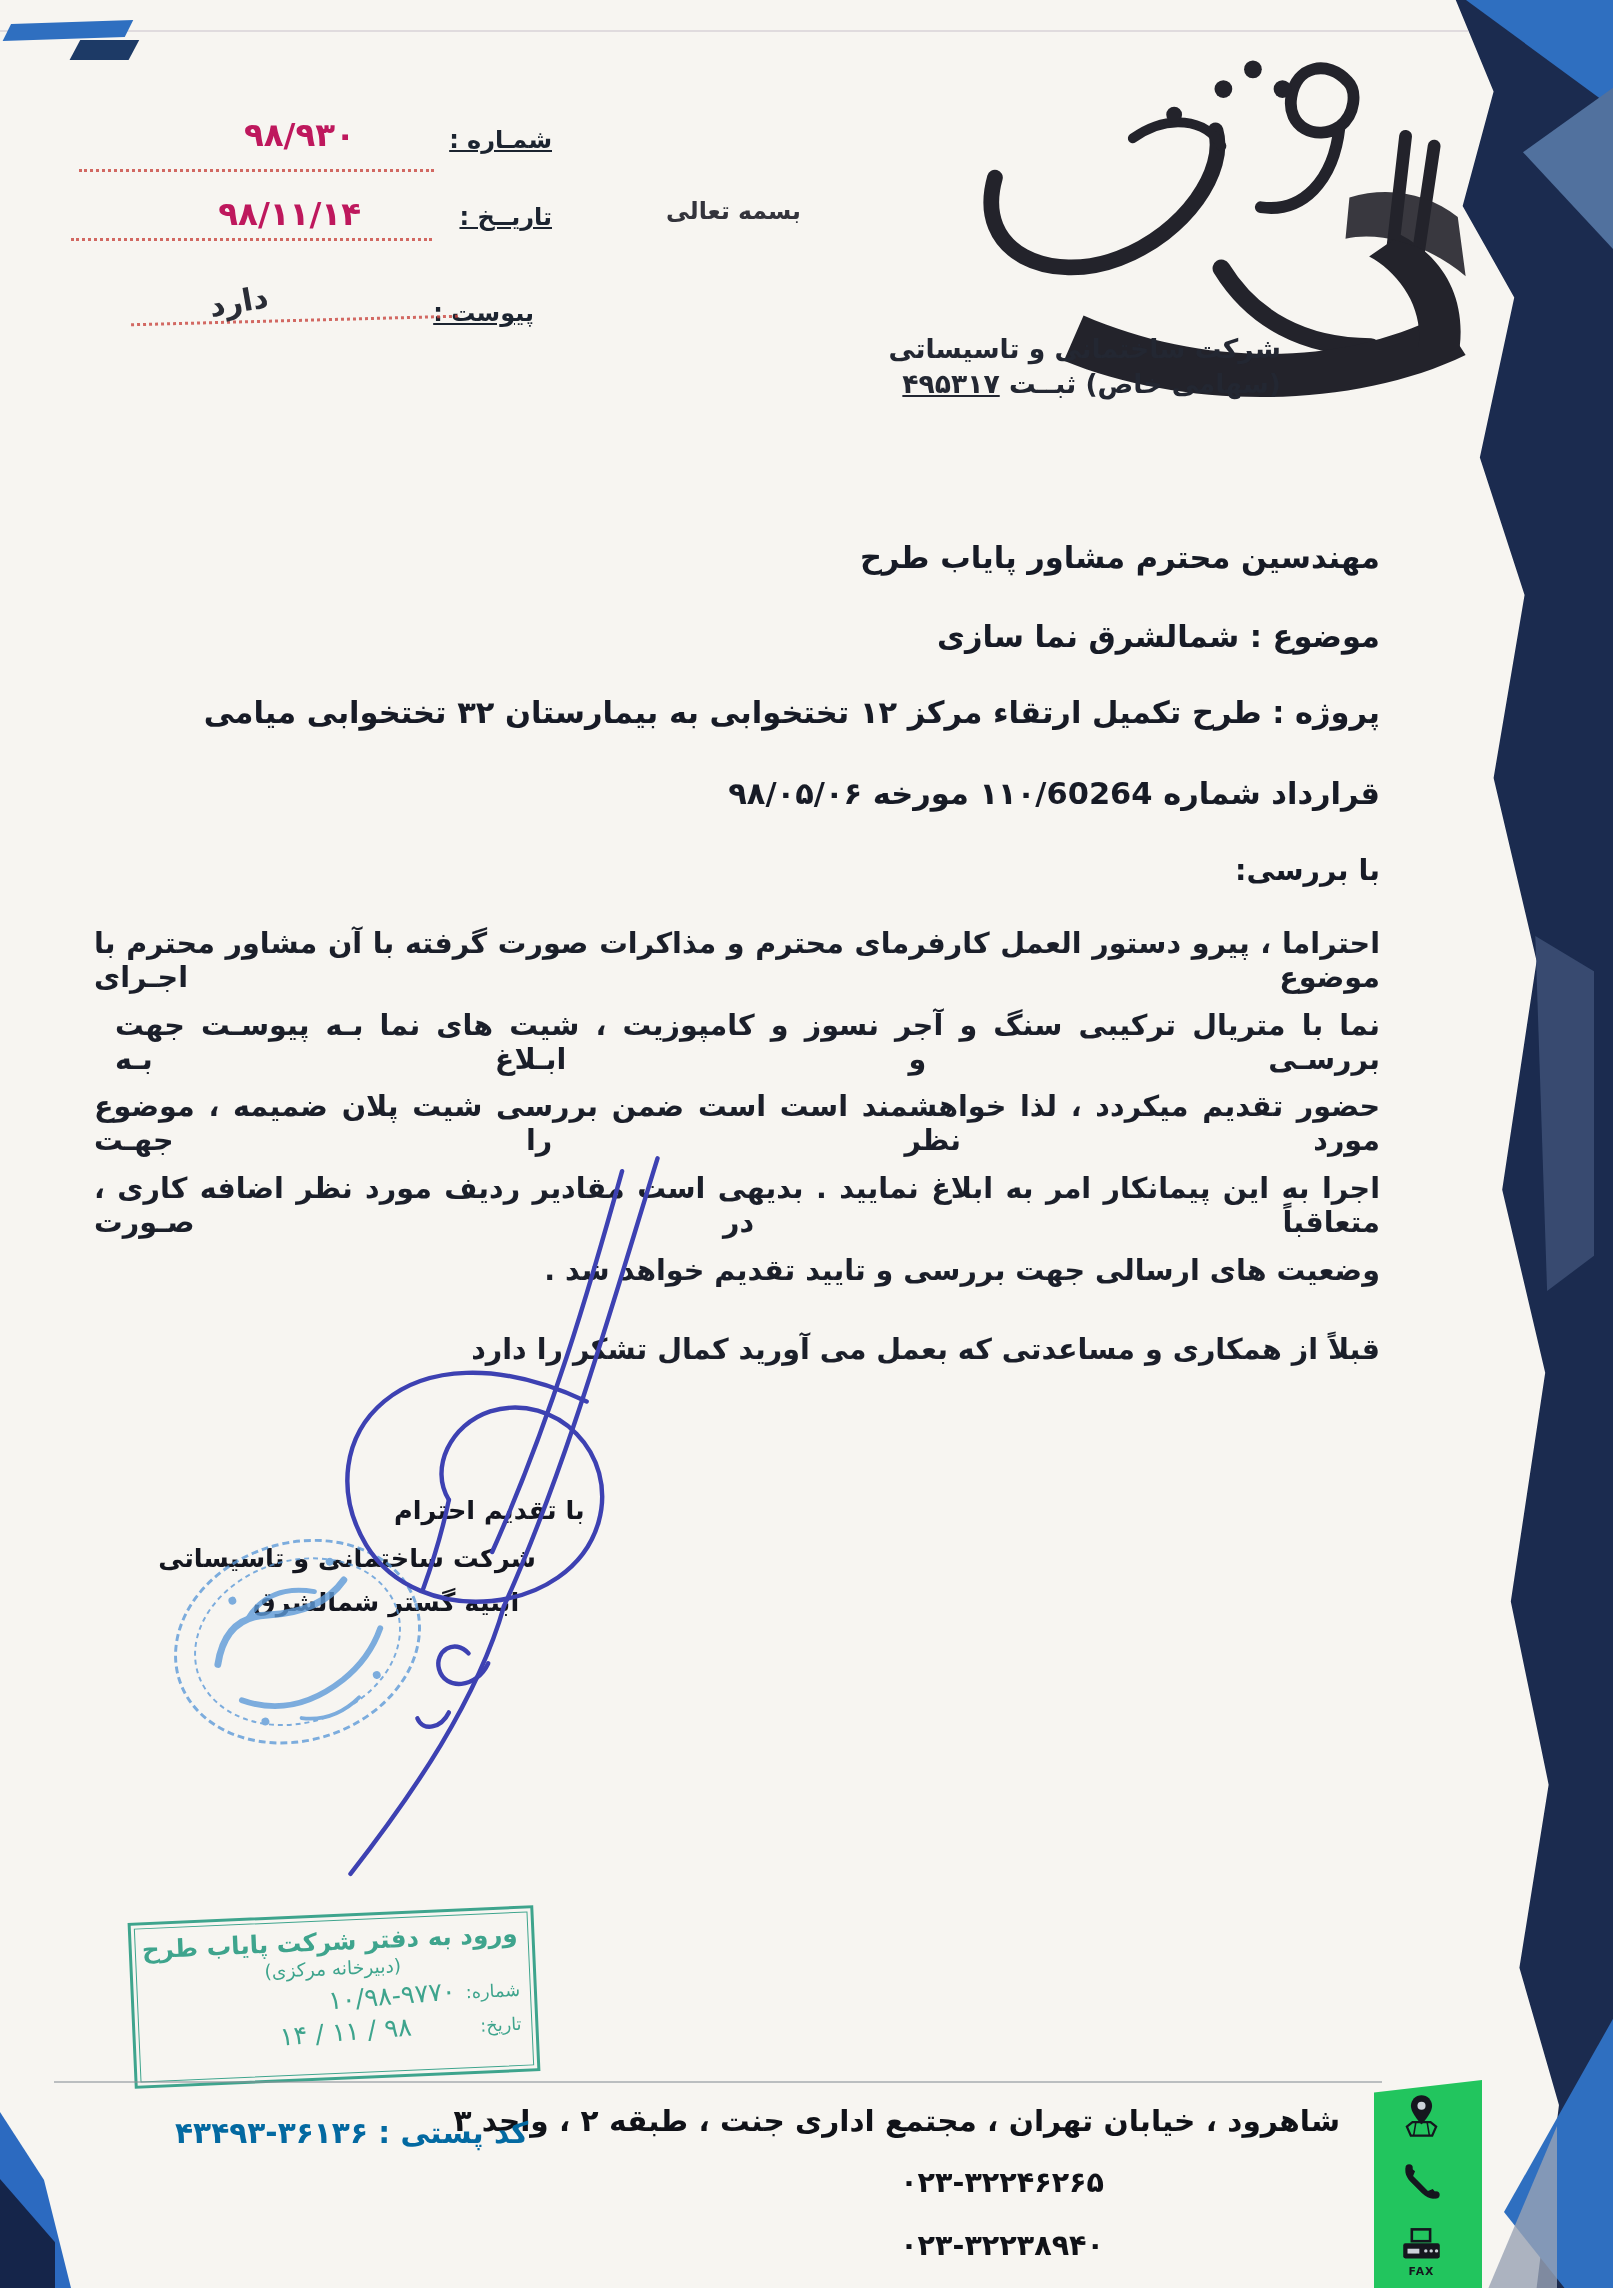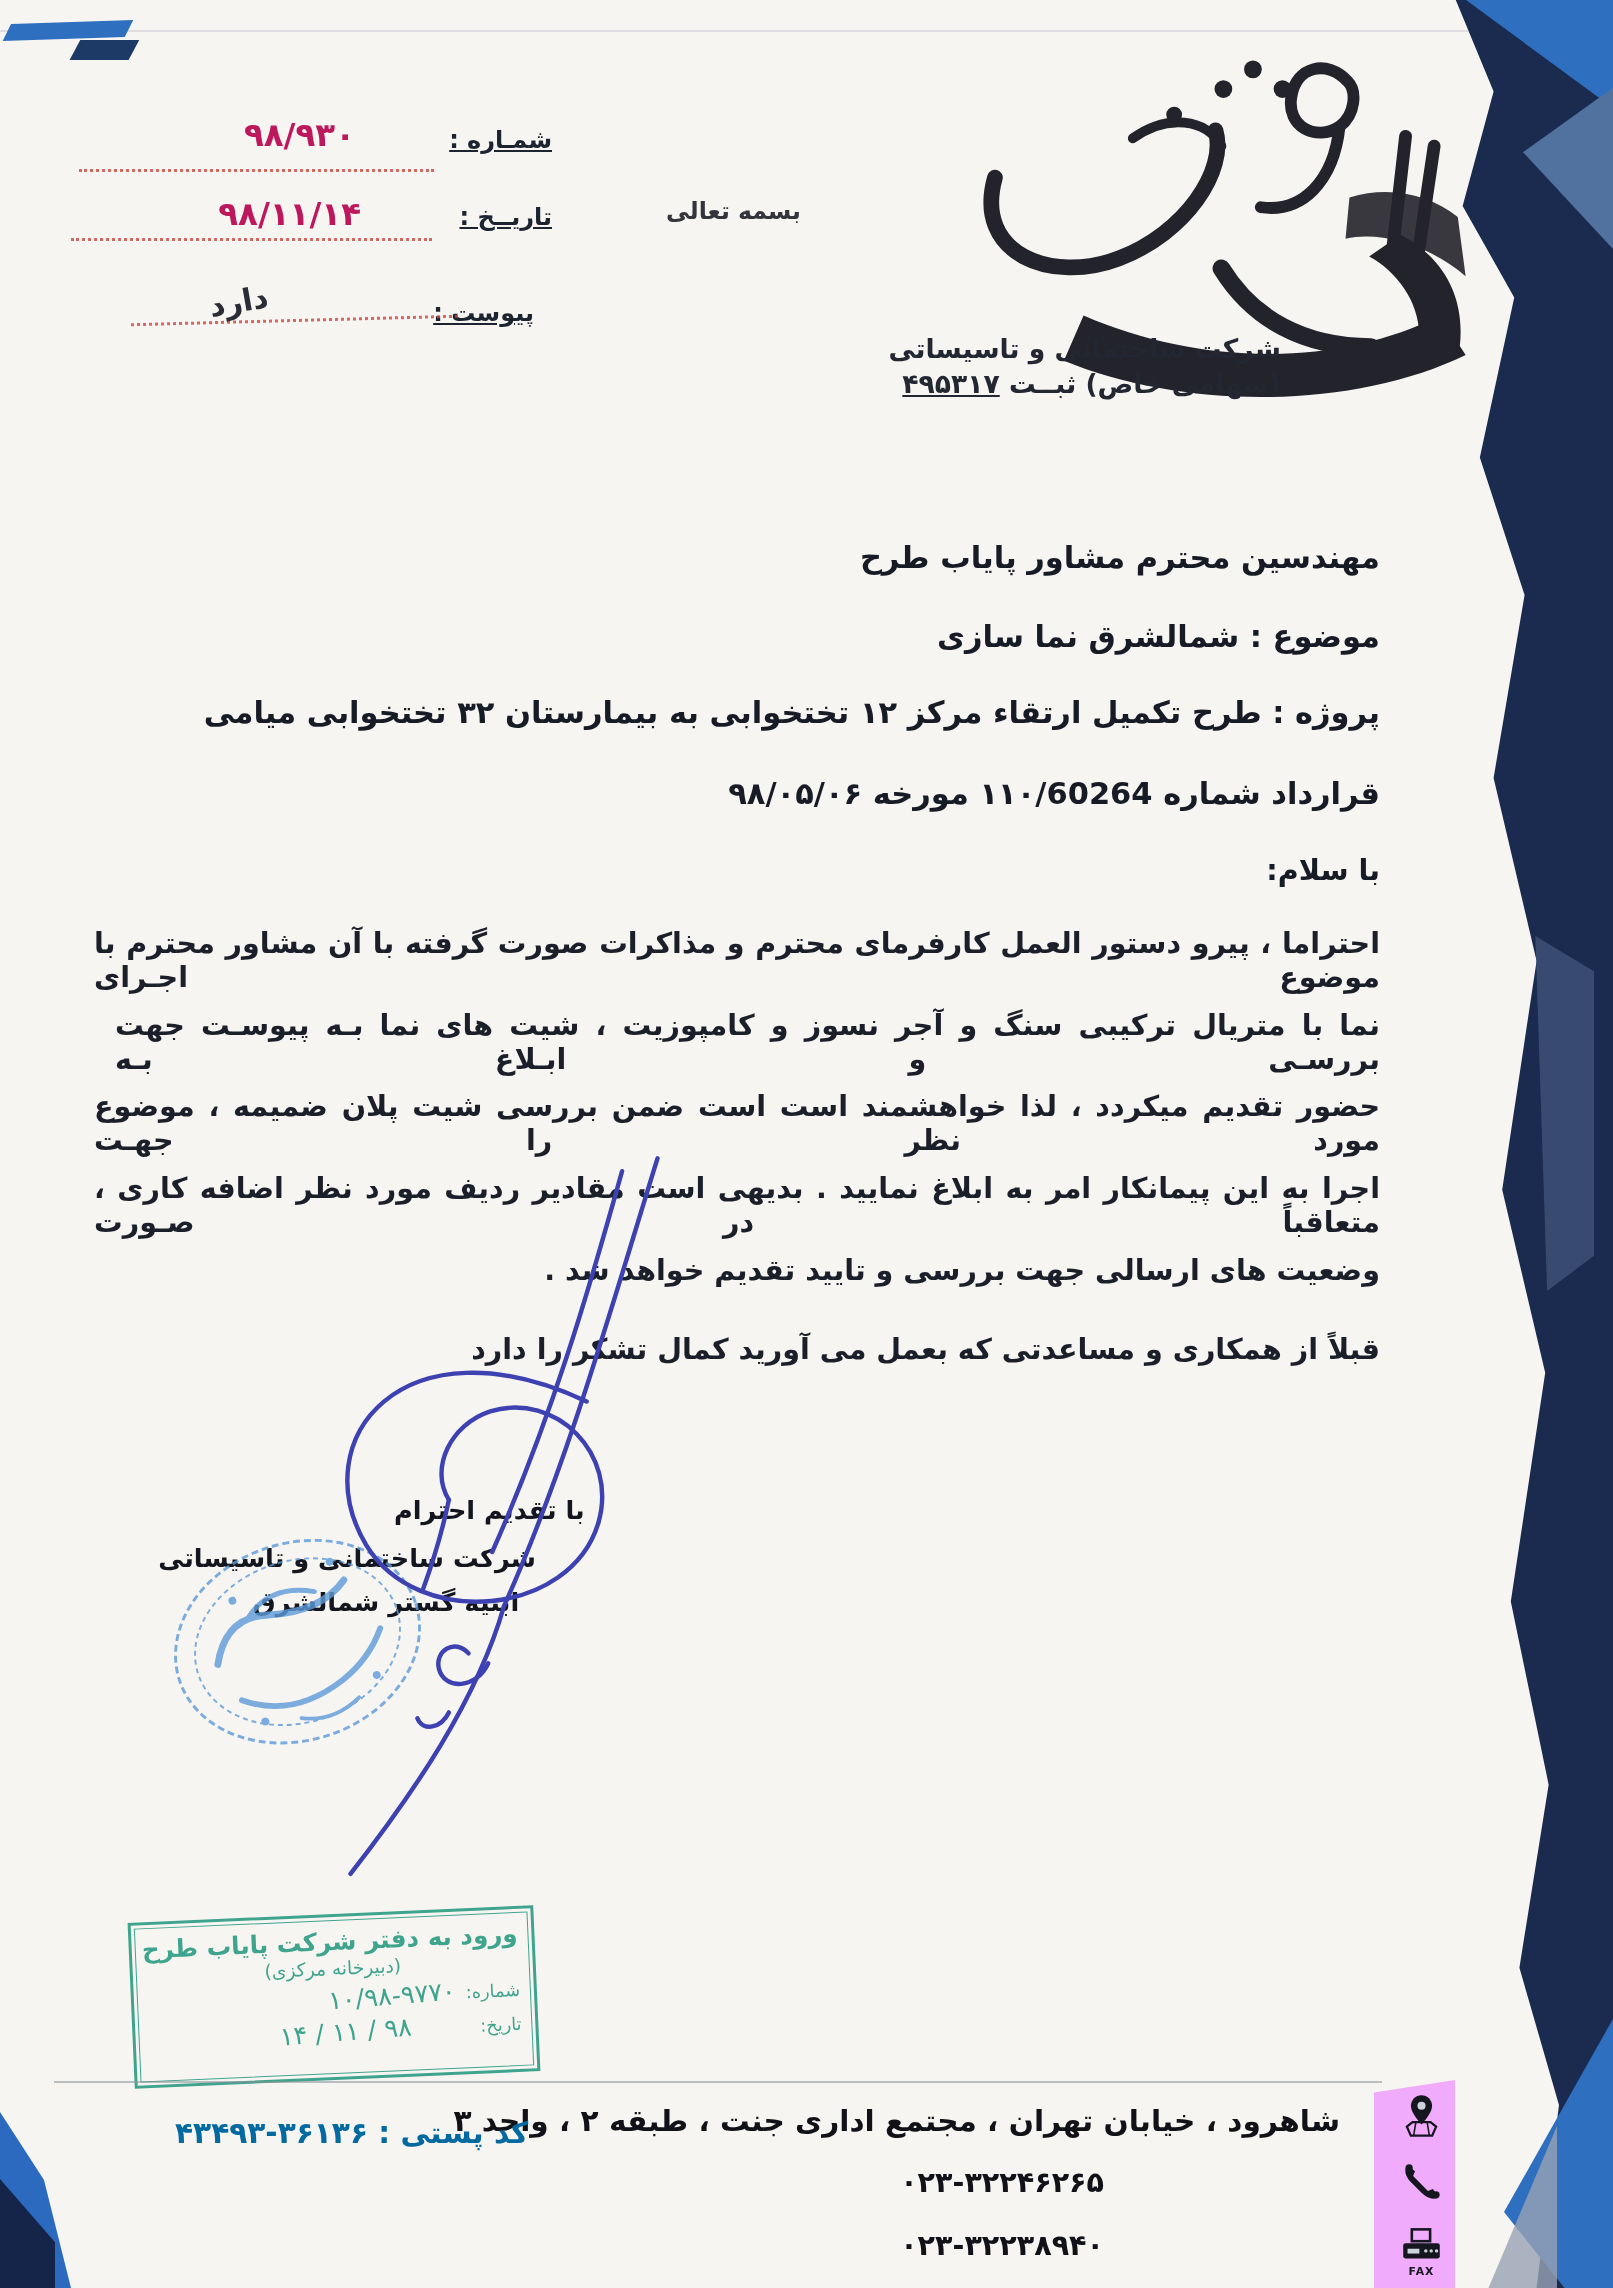--- a/index.html
+++ b/index.html
@@ -56,21 +56,21 @@
   .es-lbl{font-size:17.7px;}
   .es-hw{font-size:25.6px;transform:rotate(-2deg);letter-spacing:2px;direction:ltr;}
 
   
   .sep{left:54px;top:2081px;width:1328px;height:2px;background:#8a8f98;opacity:.55;}
   .f-address{right:274px;top:2104px;font-size:29.6px;font-weight:bold;color:#101218;}
   .f-postal{left:175px;top:2116px;font-size:29.6px;font-weight:bold;color:#0369a1;direction:rtl;}
   .f-phone{right:510px;top:2165px;font-size:28.6px;font-weight:bold;color:#101218;direction:ltr;}
   .f-fax{right:510px;top:2228px;font-size:28.6px;font-weight:bold;color:#101218;direction:ltr;}
 
-  .icon-strip{left:1374px;top:2080px;width:81px;height:208px;background:#f0abfc;clip-path:polygon(0 6%,100% 0,100% 100%,0 100%);}
+  .icon-strip{left:1374px;top:2080px;width:108px;height:208px;background:#22c55e;clip-path:polygon(0 6%,100% 0,100% 100%,0 100%);}
   .icon-box{position:absolute;left:0;width:95px;text-align:center;}
   .fax-label{font-size:10.8px;font-weight:bold;color:#15161e;margin-top:-3.9px;letter-spacing:1px;}
 </style>
 </head>
 <body>
 
 <div class="page">
 
   <div class="abs top-rule"></div>
   <div class="abs tl-chip1"></div>
@@ -120,21 +120,21 @@
   <div class="abs dotline" style="left:71px;top:238px;width:361px;"></div>
 
   <div class="abs fld-label nowrap" style="right:1080px;top:299px;">پیوست :</div>
   <div class="abs dotline" style="left:131px;top:319px;width:327px;transform:rotate(-1.5deg);"></div>
   <div class="abs nowrap" style="left:209px;top:284px;font-size:30.5px;font-weight:bold;color:#2a2d36;transform:rotate(-10deg);">دارد</div>
 
   <div class="abs h-line nowrap" style="top:540px;">مهندسین محترم مشاور پایاب طرح</div>
   <div class="abs h-line nowrap" style="top:619px;">موضوع : شمالشرق نما سازی</div>
   <div class="abs h-line nowrap" style="top:695px;">پروژه : طرح تکمیل ارتقاء مرکز ۱۲ تختخوابی به بیمارستان ۳۲ تختخوابی میامی</div>
   <div class="abs h-line nowrap" style="top:776px;">قرارداد شماره ۱۱۰/60264 مورخه ۹۸/۰۵/۰۶</div>
-  <div class="abs h-line nowrap" style="top:853px;font-size:28.6px;">با سلام:</div>
+  <div class="abs h-line nowrap" style="top:853px;font-size:28.6px;">با بررسی:</div>
 
   <div>
     <div class="abs body-line" style="top:926px;">احتراما ، پیرو دستور العمل کارفرمای محترم و مذاکرات صورت گرفته با آن مشاور محترم با موضوع اجـرای</div>
     <div class="abs body-line" style="top:1008px;margin-left:21px;">نما با متریال ترکیبی سنگ و آجر نسوز و کامپوزیت ، شیت های نما بـه پیوسـت جهت بررسـی و ابـلاغ بـه</div>
     <div class="abs body-line" style="top:1089px;">حضور تقدیم میکردد ، لذا خواهشمند است است ضمن بررسی شیت پلان ضمیمه ، موضوع مورد نظر را جهـت</div>
     <div class="abs body-line" style="top:1171px;">اجرا به این پیمانکار امر به ابلاغ نمایید . بدیهی است مقادیر ردیف مورد نظر اضافه کاری ، متعاقباً در صـورت</div>
     <div class="abs body-line last" style="top:1253px;">وضعیت های ارسالی جهت بررسی و تایید تقدیم خواهد شد .</div>
   </div>
   <div class="abs closing nowrap" style="top:1332px;">قبلاً از همکاری و مساعدتی که بعمل می آورید کمال تشکر را دارد</div>
 

